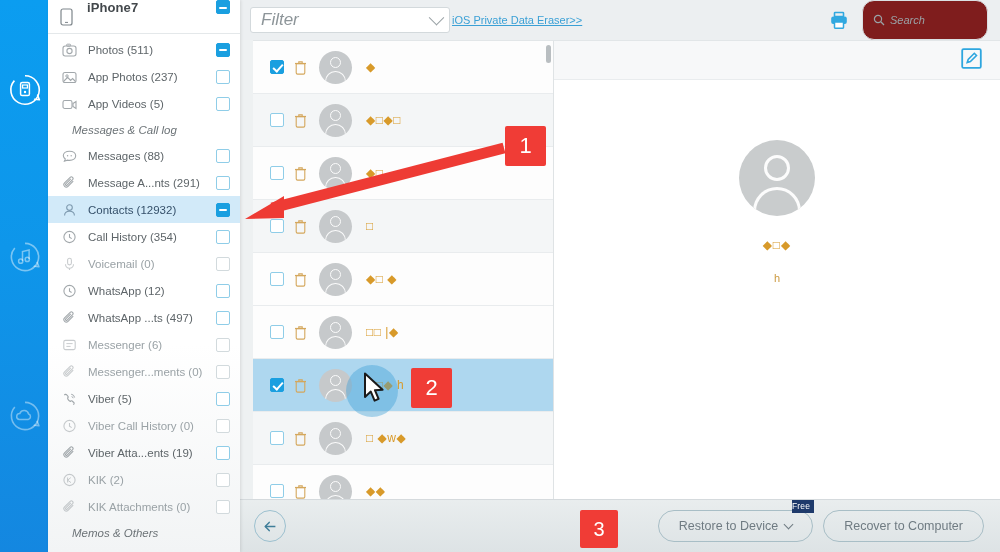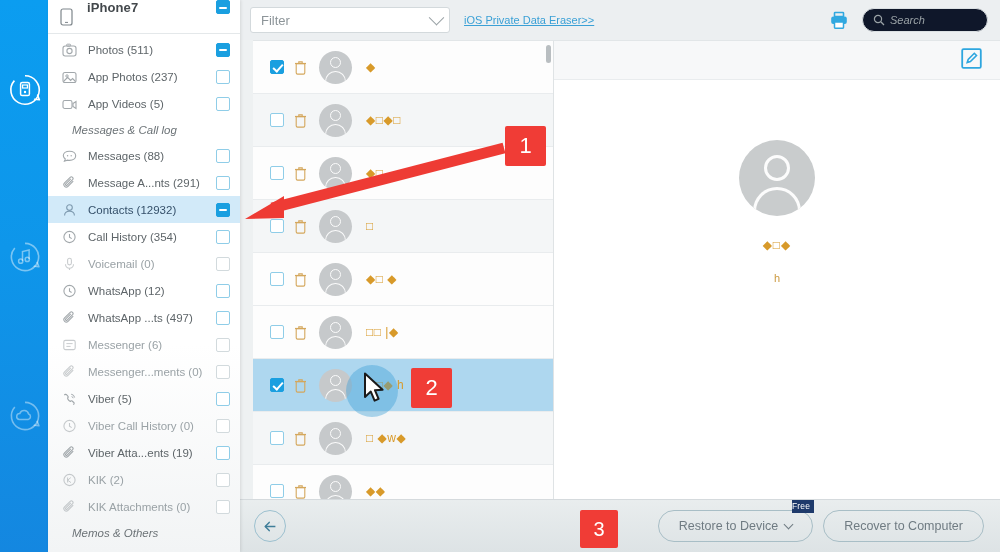--- a/index.html
+++ b/index.html
@@ -174,46 +174,47 @@
     background: #fff;
     border: 1px solid #d3d9dc;
     border-radius: 3px;
     display: flex;
     align-items: center;
     padding: 0 7px 0 10px;
     box-sizing: border-box;
   }
   .filter-text {
     flex: 1;
-    font-size: 13px;
+    font-size: 17px;
+    font-style: italic;
     color: #8d9599;
   }
   .chev {
     width: 10px; height: 10px;
     border: solid #9aa2a6;
     border-width: 0 1.5px 1.5px 0;
     transform: rotate(45deg) translate(-2px,-2px);
   }
   .eraser-link {
-    margin-left: 14px;
+    margin-left: 2px;
     font-size: 11px;
     color: #3aa0d6;
     text-decoration: underline;
     white-space: nowrap;
   }
   .topbar-spacer { flex: 1; }
   .print-btn {
     width: 26px; height: 26px;
     display: flex; align-items: center; justify-content: center;
     margin-right: 10px;
   }
   .search-box {
     width: 126px;
-    height: 24px;
-    background: #0f172a;
+    height: 40px;
+    background: #7f1d1d;
     border: 1px solid #dbe0e3;
     border-radius: 12px;
     display: flex;
     align-items: center;
     padding: 0 10px;
     box-sizing: border-box;
     text-align: right;
   }
   .search-box .s-ico { margin-right: 5px; display:flex; }
   .search-ph {

